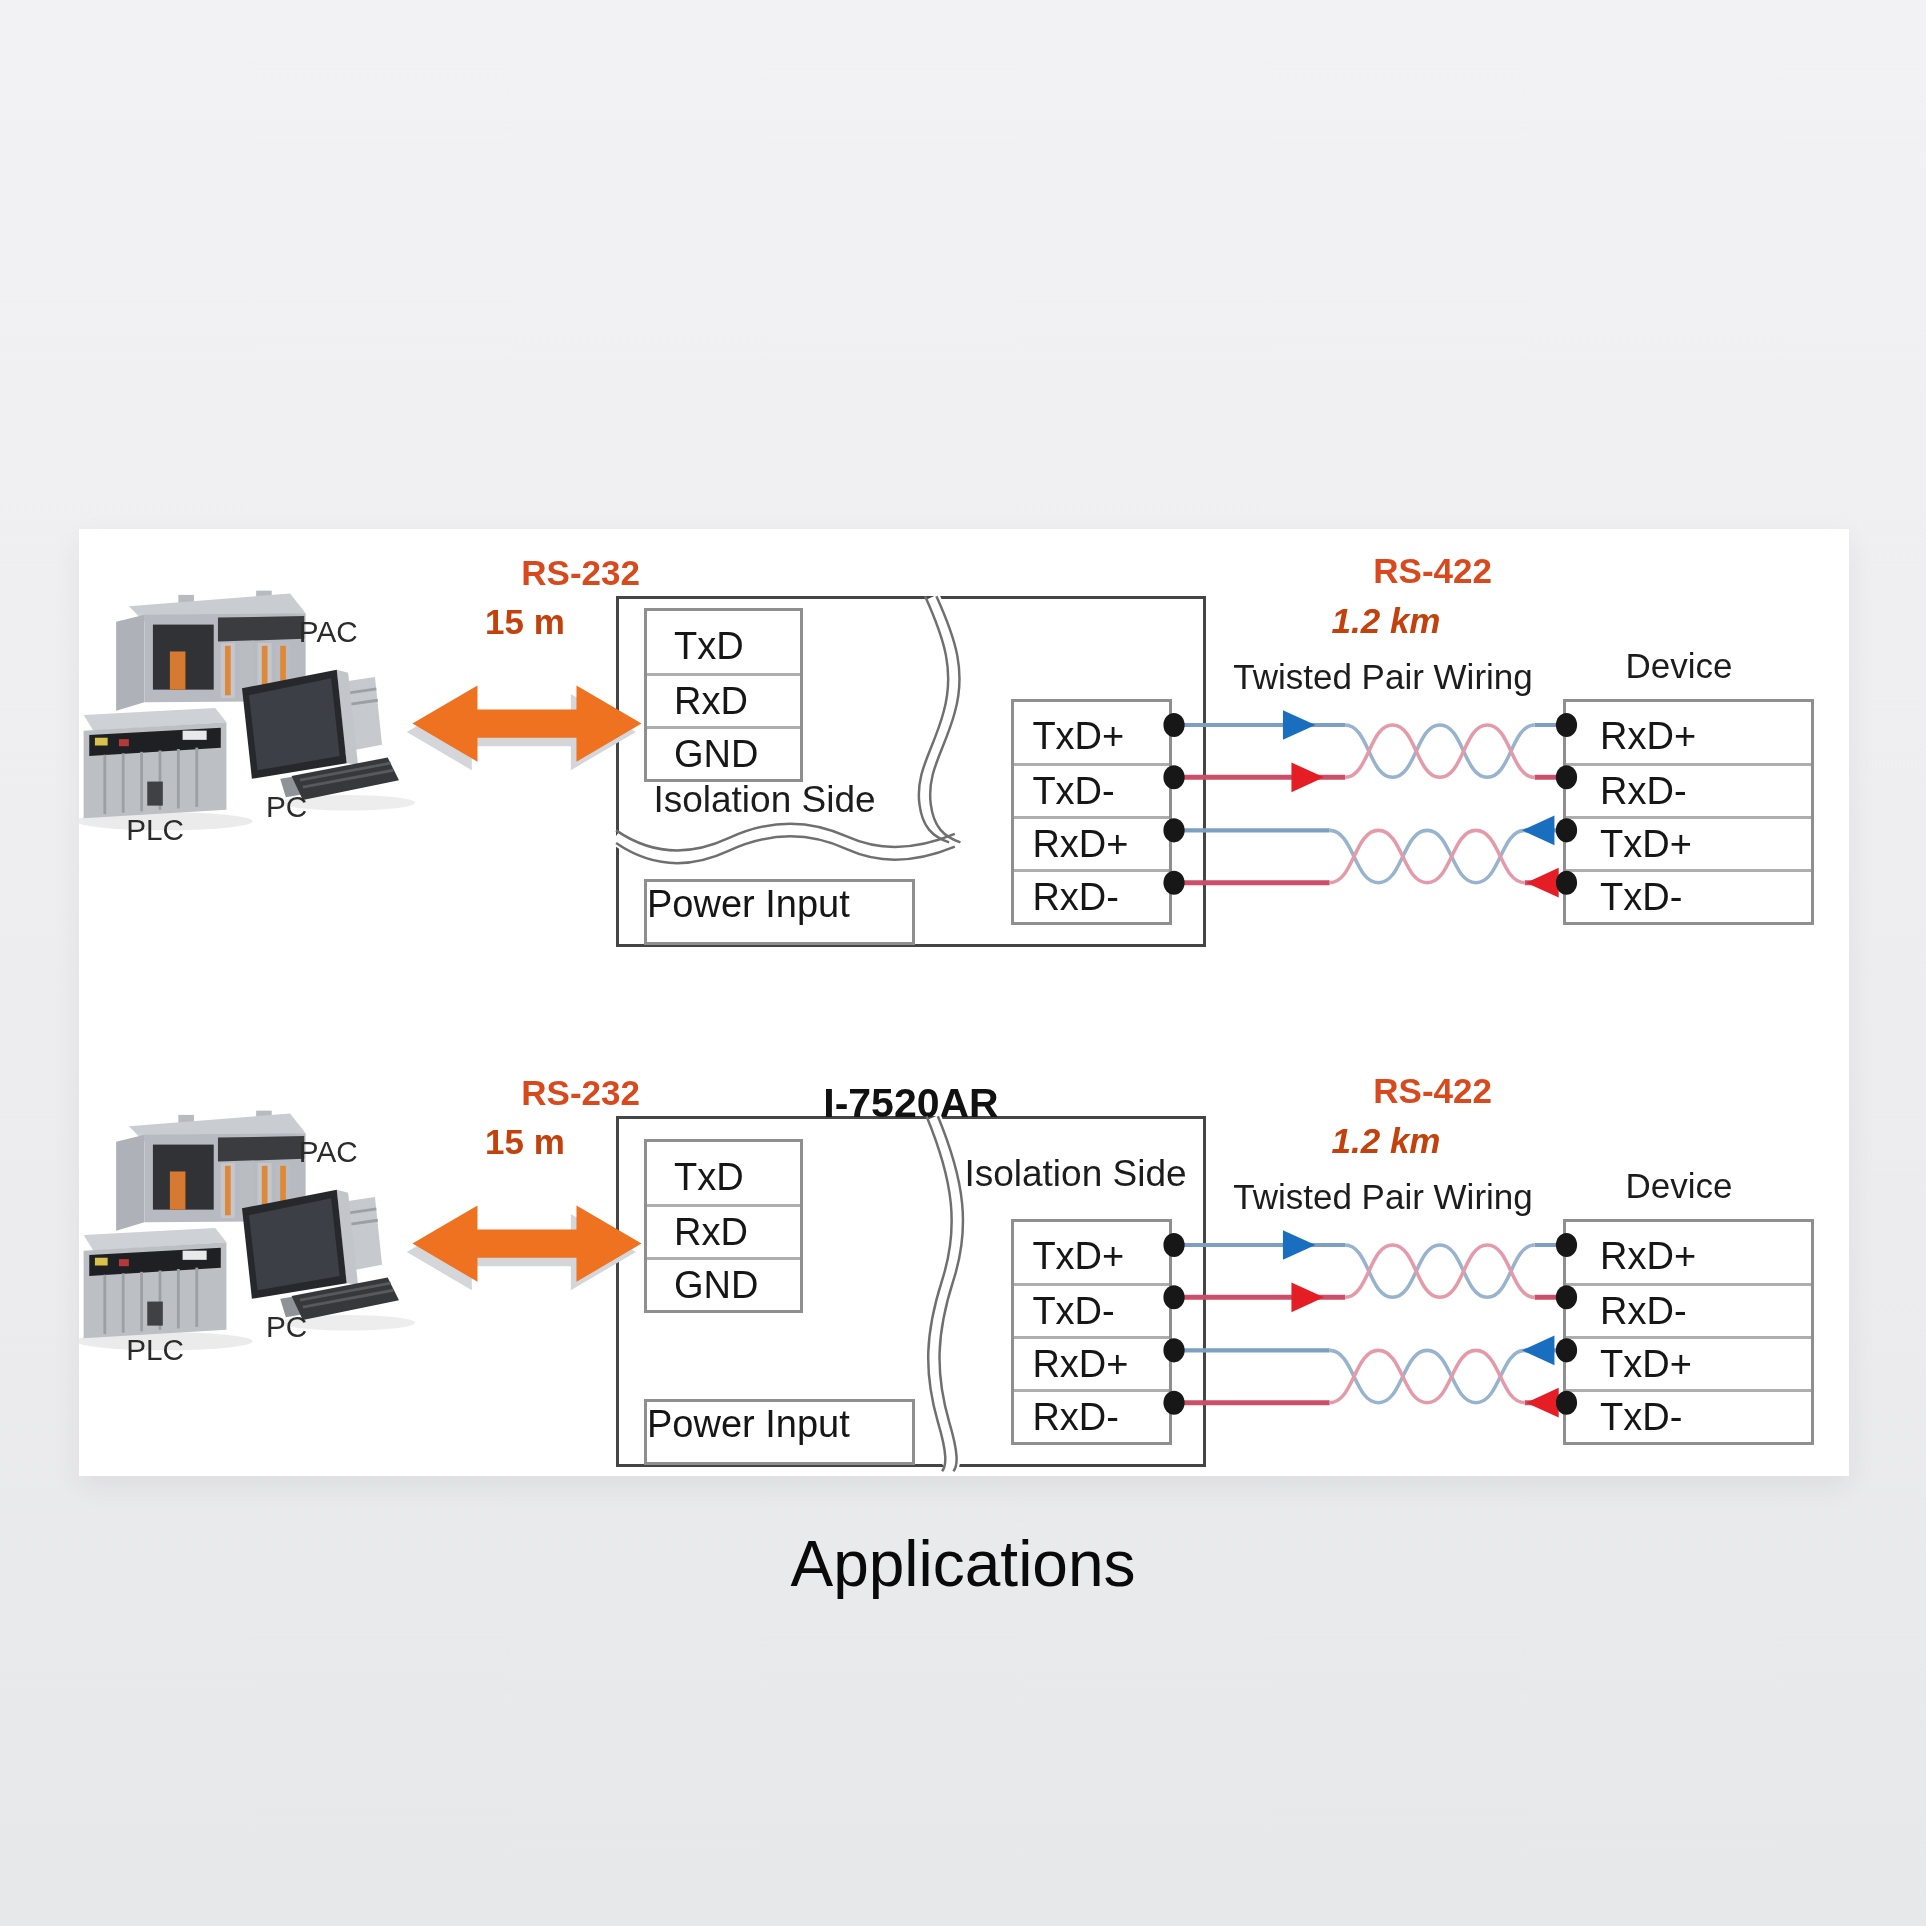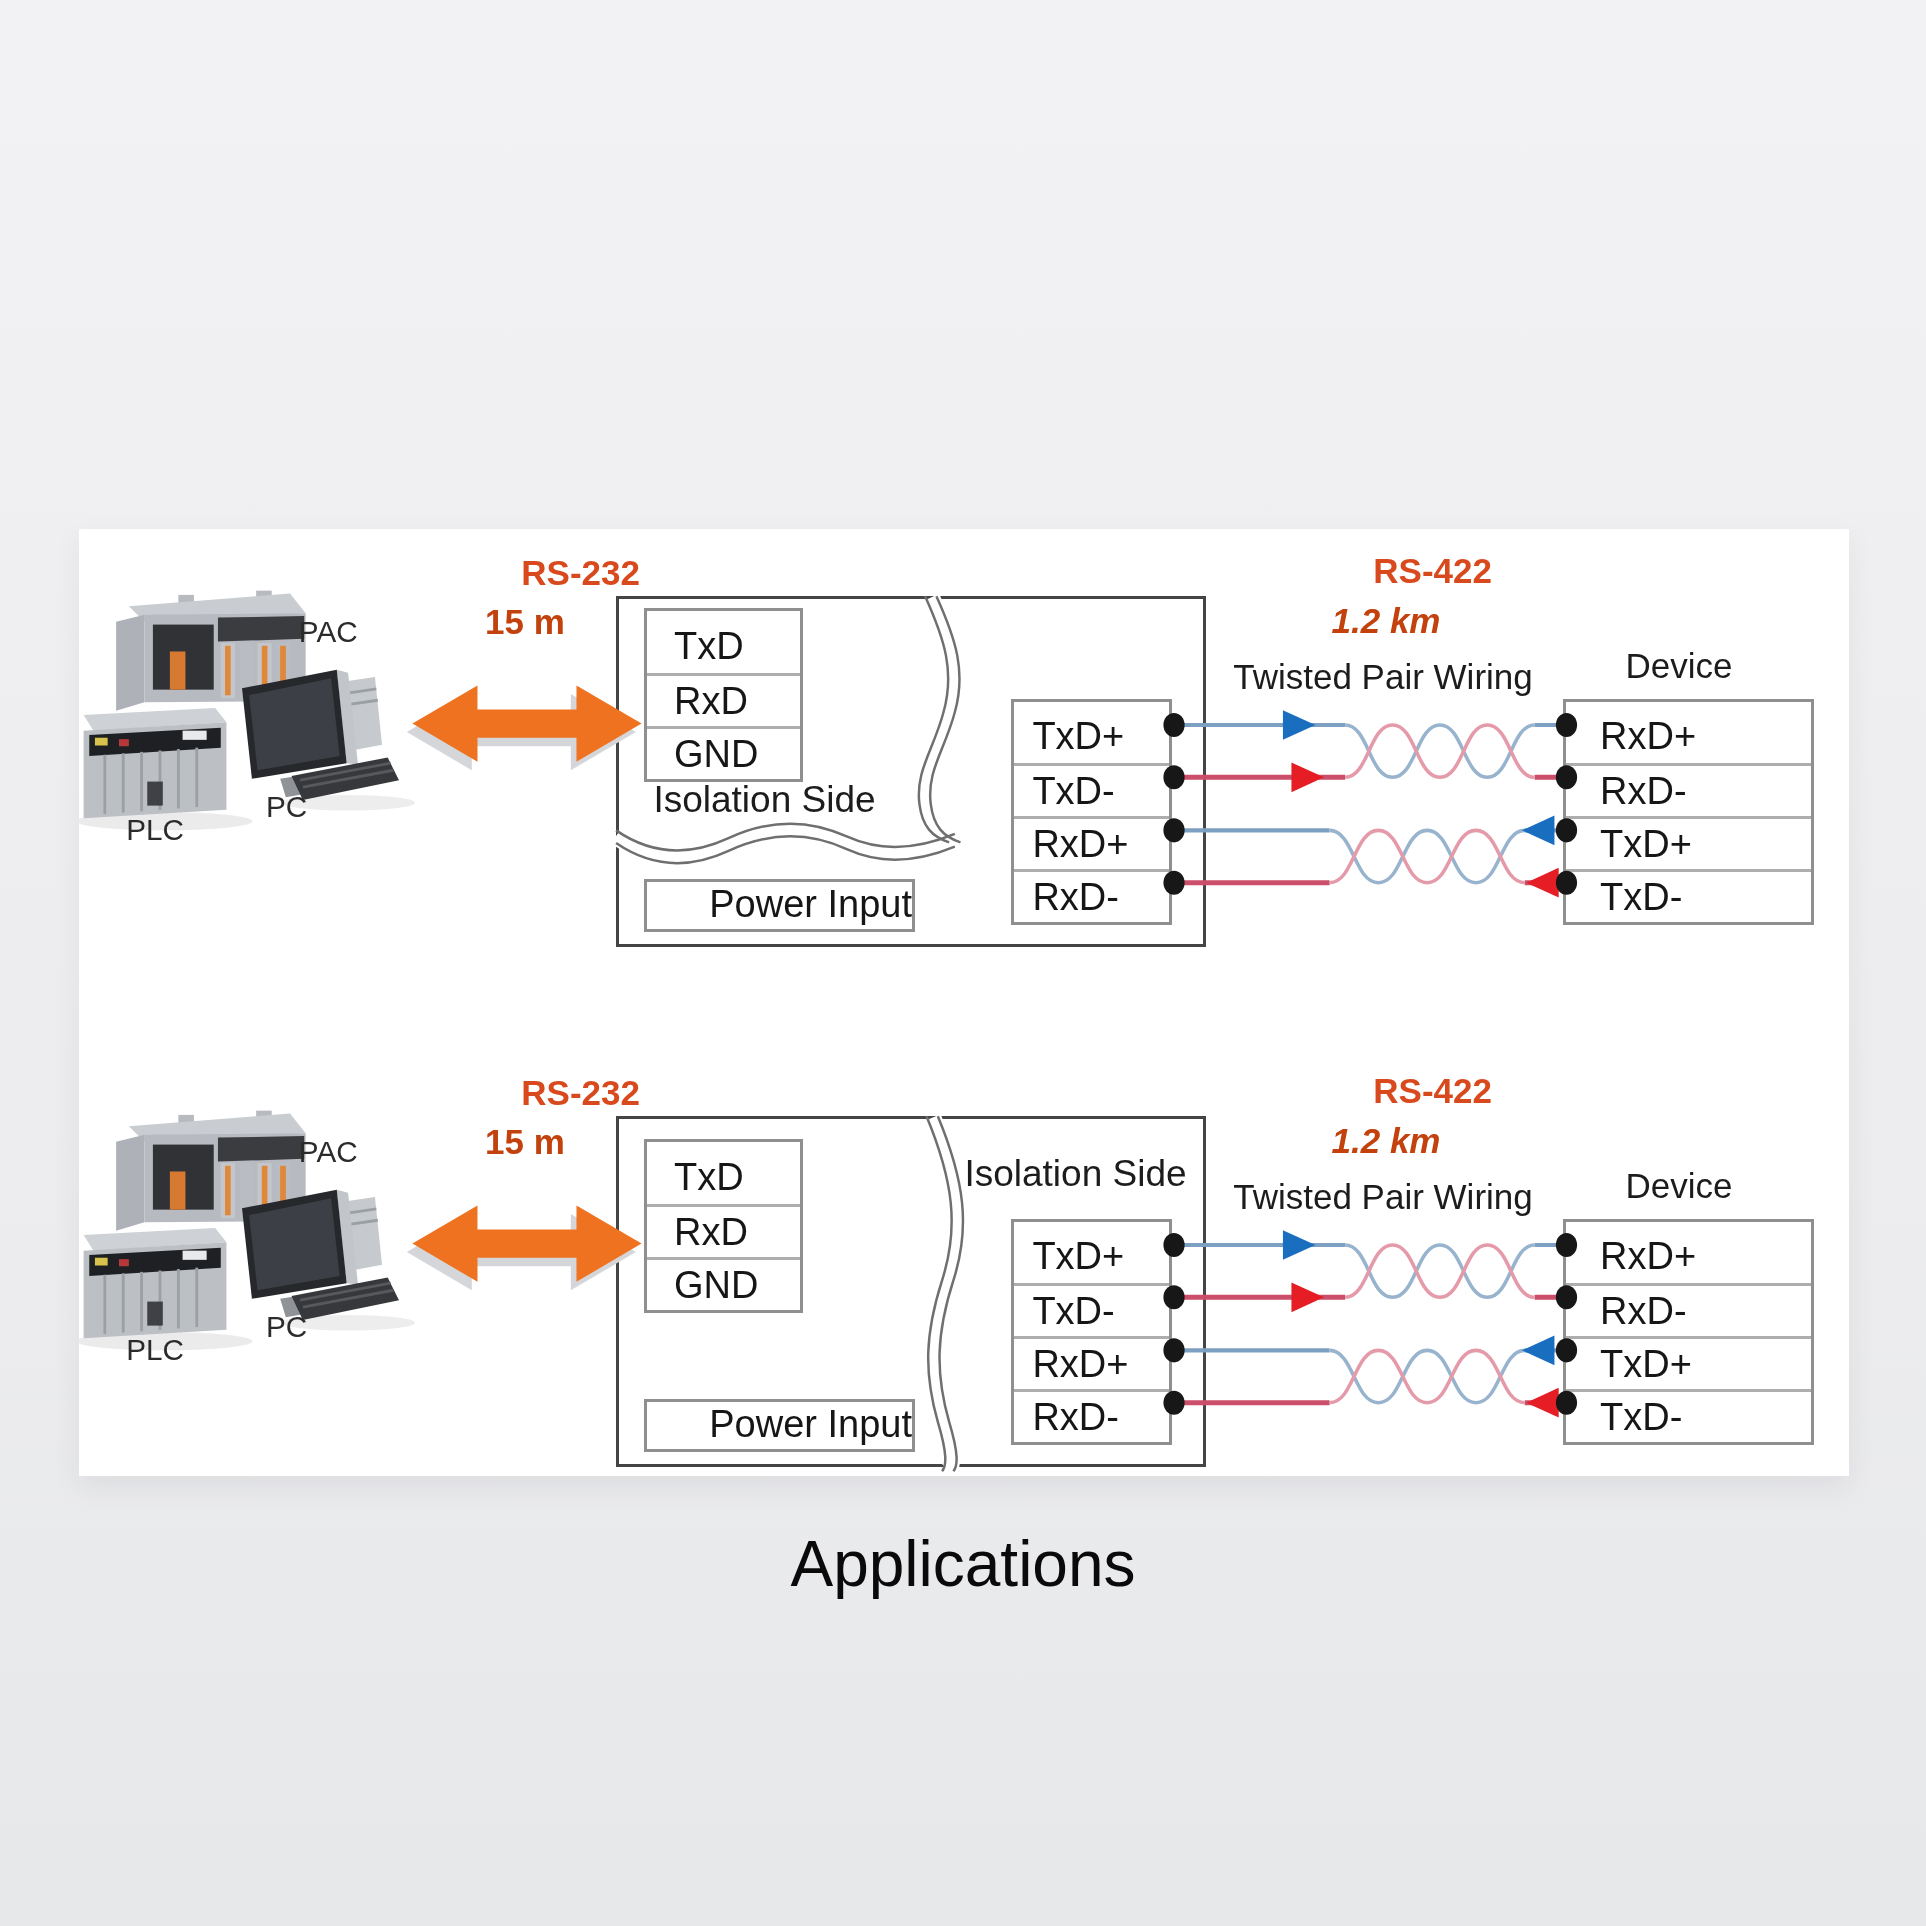--- a/index.html
+++ b/index.html
@@ -39,22 +39,22 @@
   .pin-table{left:565px;width:159px;}
   #d1 .pin-table{top:81px;} #d2 .pin-table{top:92px;}
   .pin-table .cell{height:53px;line-height:50px;padding-left:27px;}
   .pin-table .cell:first-child{height:50px;line-height:47px;}
   .term-table{left:932px;top:172px;width:161px;}
   .term-table .cell{height:53px;line-height:50px;padding-left:18.4px;}
   .term-table .cell:first-child{height:49px;line-height:45px;}
   .dev-table{left:1484px;top:172px;width:251px;}
   .dev-table .cell{height:53px;line-height:50px;padding-left:34px;}
   .dev-table .cell:first-child{height:49px;line-height:45px;}
-  .power{position:absolute;left:565px;top:352px;width:271px;height:53px;
-    border:3.5px solid #8f8f8f;box-sizing:border-box;text-align:right;
+  .power{position:absolute;left:565px;top:352px;width:271px;height:66px;
+    border:3.5px solid #8f8f8f;box-sizing:border-box;text-align:left;
     line-height:45px;font-size:38px;color:#161616;z-index:1;}
 
   .clabel{font-size:42px;fill:#2b2b2b;text-anchor:middle;font-family:"Liberation Sans",sans-serif;}
   .wire-b{stroke:#7d9fc2;stroke-width:6;fill:none;}
   .wire-r{stroke:#cb4f6a;stroke-width:7;fill:none;}
   .braid-b{stroke:#97b3cd;stroke-width:5;fill:none;}
   .braid-p{stroke:#e49aa9;stroke-width:5;fill:none;}
   .ah-b{fill:#1a6ec0;} .ah-r{fill:#e51e25;}
   .dot{fill:#171717;}
   .wavy{stroke:#6f6f6f;stroke-width:3.5;fill:none;}
@@ -197,20 +197,21 @@
       <path class="wavy" d="M1196,98 C1224,160 1238,205 1222,262 C1208,315 1182,345 1188,392 C1192,424 1206,438 1230,446"></path>
       <path class="wavy" d="M1212,98 C1240,160 1254,205 1238,262 C1224,315 1198,345 1204,392 C1208,424 1222,438 1246,446"></path>
       <path class="wavy" d="M759,429 C810,464 862,466 918,440 C974,414 1030,412 1086,438 C1130,458 1180,458 1238,434"></path>
       <path class="wavy" d="M759,447 C810,482 862,484 918,458 C974,432 1030,430 1086,456 C1130,476 1180,476 1238,452"></path>
     </g>
   </svg>
 </div>
 
 <div class="diagram" id="d2">
 
+  <div class="lbl title">I-7520AR</div>
   <div class="proto l">RS-232</div>
   <div class="dist l">15 m</div>
   <div class="proto r">RS-422</div>
   <div class="dist r">1.2 km</div>
   <div class="lbl twisted">Twisted Pair Wiring</div>
   <div class="lbl devlabel">Device</div>
   <div class="lbl iso">Isolation Side</div>
 
   <div class="conv"></div>
 

